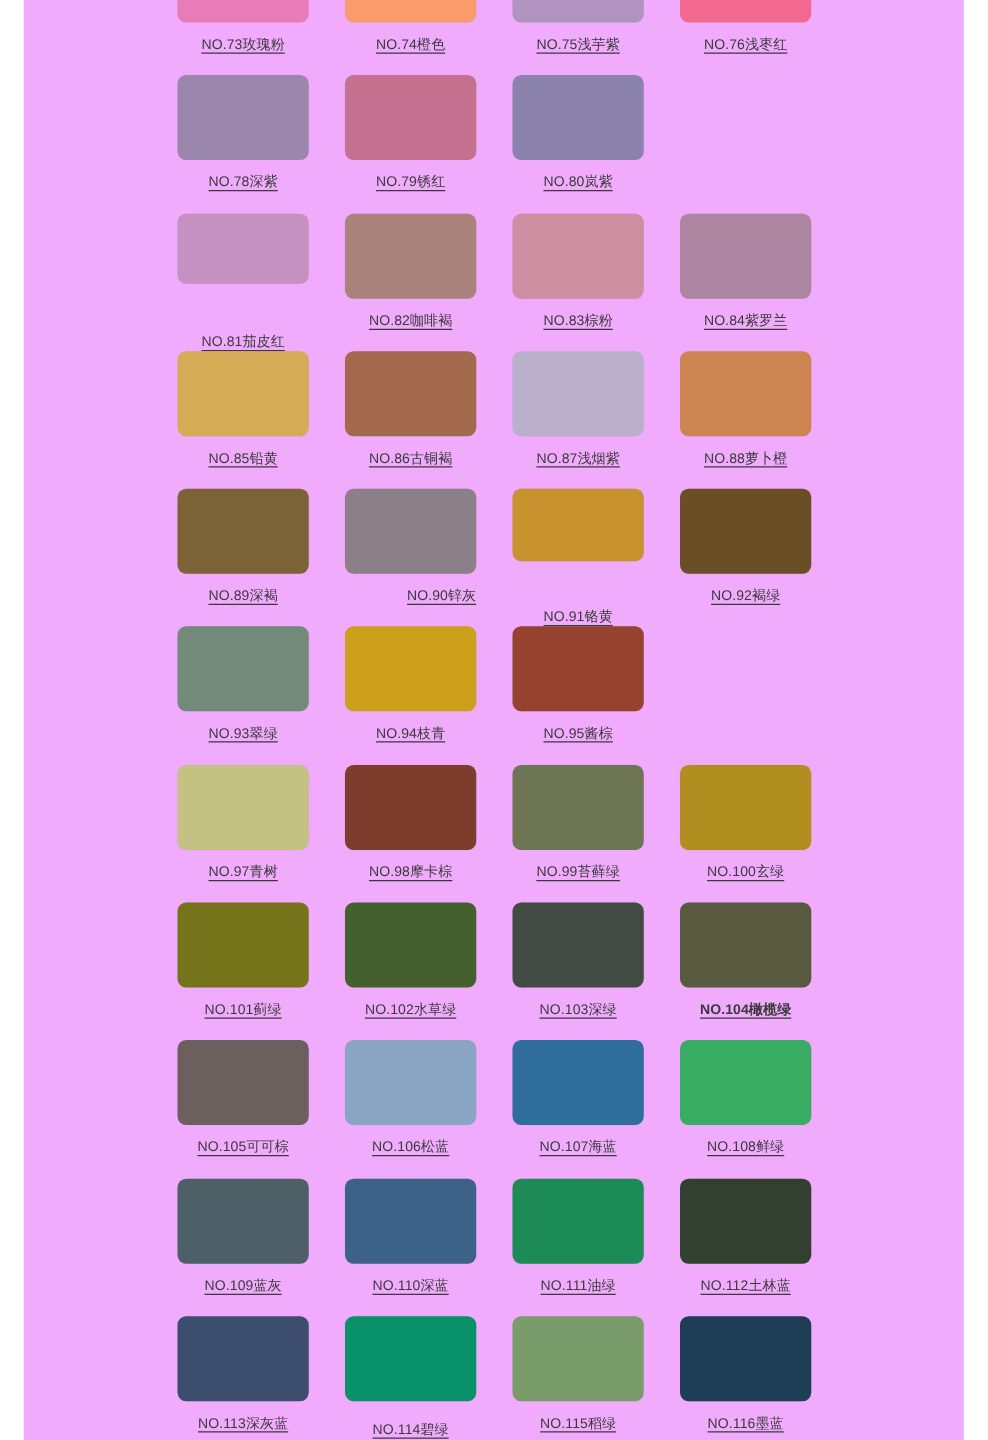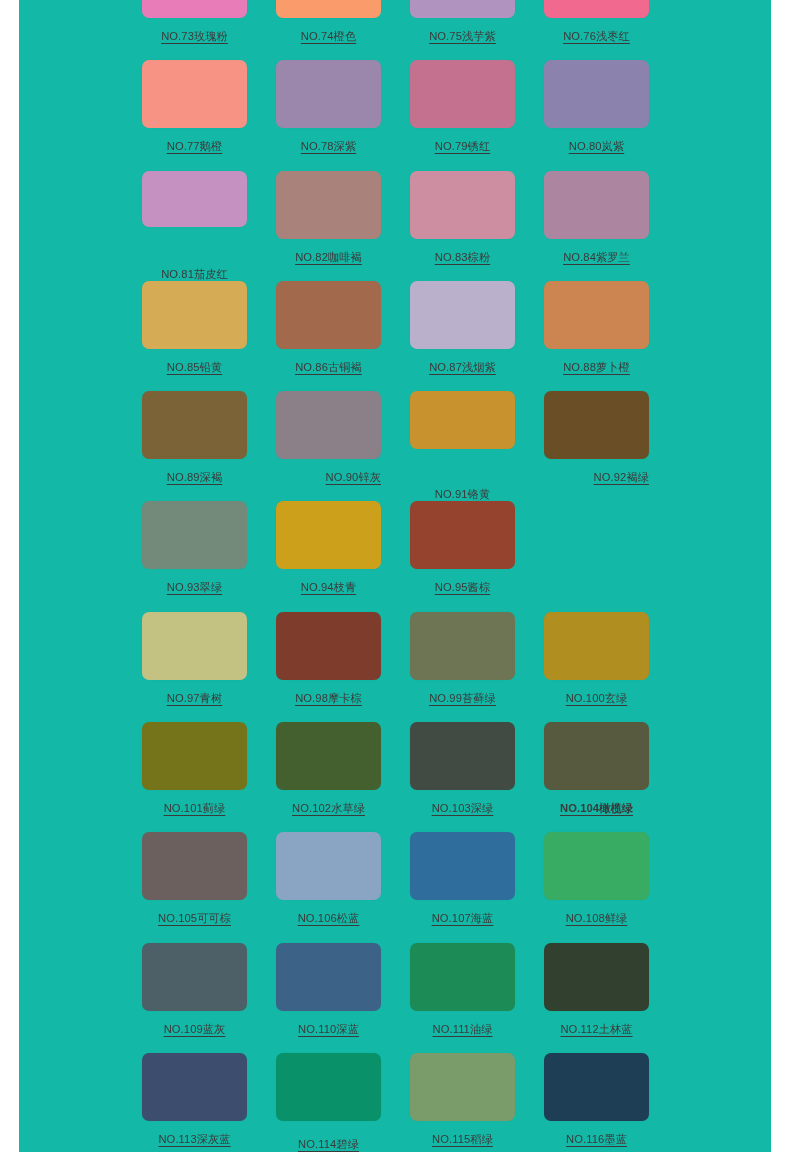--- a/index.html
+++ b/index.html
@@ -66,21 +66,21 @@
     text-decoration: underline;
     text-underline-offset: 2.5px;
     text-decoration-thickness: 0.7px;
     white-space: nowrap;
   }
 </style>
 </head>
 <body>
 
 <div id="page" style="background: rgb(255, 255, 255);">
-  <div id="canvas" style="background: #14b8a6;">
+  <div id="canvas" style="background: #f0abfc;">
     <div id="grid">
         <div class="swatch-row">
           <div class="swatch-cell">
             <div class="swatch-chip" style="background-color: rgb(232, 124, 184);"></div>
             <div class="swatch-label" style="color: rgb(58, 58, 58);">NO.73玫瑰粉</div>
           </div>
           <div class="swatch-cell">
             <div class="swatch-chip" style="background-color: rgb(250, 155, 107);"></div>
             <div class="swatch-label" style="color: rgb(58, 58, 58);">NO.74橙色</div>
           </div>
@@ -88,24 +88,20 @@
             <div class="swatch-chip" style="background-color: rgb(176, 148, 191);"></div>
             <div class="swatch-label" style="color: rgb(58, 58, 58);">NO.75浅芋紫</div>
           </div>
           <div class="swatch-cell">
             <div class="swatch-chip" style="background-color: rgb(241, 105, 143);"></div>
             <div class="swatch-label" style="color: rgb(58, 58, 58);">NO.76浅枣红</div>
           </div>
         </div>
         <div class="swatch-row">
           <div class="swatch-cell">
-            <div class="swatch-chip" style="background-color: rgb(246, 147, 132);"></div>
-            <div class="swatch-label" style="color: rgb(58, 58, 58);">NO.77鹅橙</div>
-          </div>
-          <div class="swatch-cell">
             <div class="swatch-chip" style="background-color: rgb(155, 134, 172);"></div>
             <div class="swatch-label" style="color: rgb(58, 58, 58);">NO.78深紫</div>
           </div>
           <div class="swatch-cell">
             <div class="swatch-chip" style="background-color: rgb(196, 113, 143);"></div>
             <div class="swatch-label" style="color: rgb(58, 58, 58);">NO.79锈红</div>
           </div>
           <div class="swatch-cell">
             <div class="swatch-chip" style="background-color: rgb(139, 131, 173);"></div>
             <div class="swatch-label" style="color: rgb(58, 58, 58);">NO.80岚紫</div>
@@ -155,21 +151,21 @@
           <div class="swatch-cell">
             <div class="swatch-chip" style="background-color: rgb(139, 127, 136);"></div>
             <div class="swatch-label" style="color: rgb(58, 58, 58); text-align: right;">NO.90锌灰</div>
           </div>
           <div class="swatch-cell">
             <div class="swatch-chip" style="background-color: rgb(200, 146, 47);"></div>
             <div class="swatch-label" style="color: rgb(58, 58, 58); margin-top: 38px;">NO.91铬黄</div>
           </div>
           <div class="swatch-cell">
             <div class="swatch-chip" style="background-color: rgb(106, 78, 38);"></div>
-            <div class="swatch-label" style="color: rgb(58, 58, 58); text-align: right;">NO.92褐绿</div>
+            <div class="swatch-label" style="color: rgb(58, 58, 58);">NO.92褐绿</div>
           </div>
         </div>
         <div class="swatch-row">
           <div class="swatch-cell">
             <div class="swatch-chip" style="background-color: rgb(115, 137, 122);"></div>
             <div class="swatch-label" style="color: rgb(58, 58, 58);">NO.93翠绿</div>
           </div>
           <div class="swatch-cell">
             <div class="swatch-chip" style="background-color: rgb(204, 160, 27);"></div>
             <div class="swatch-label" style="color: rgb(58, 58, 58);">NO.94枝青</div>

